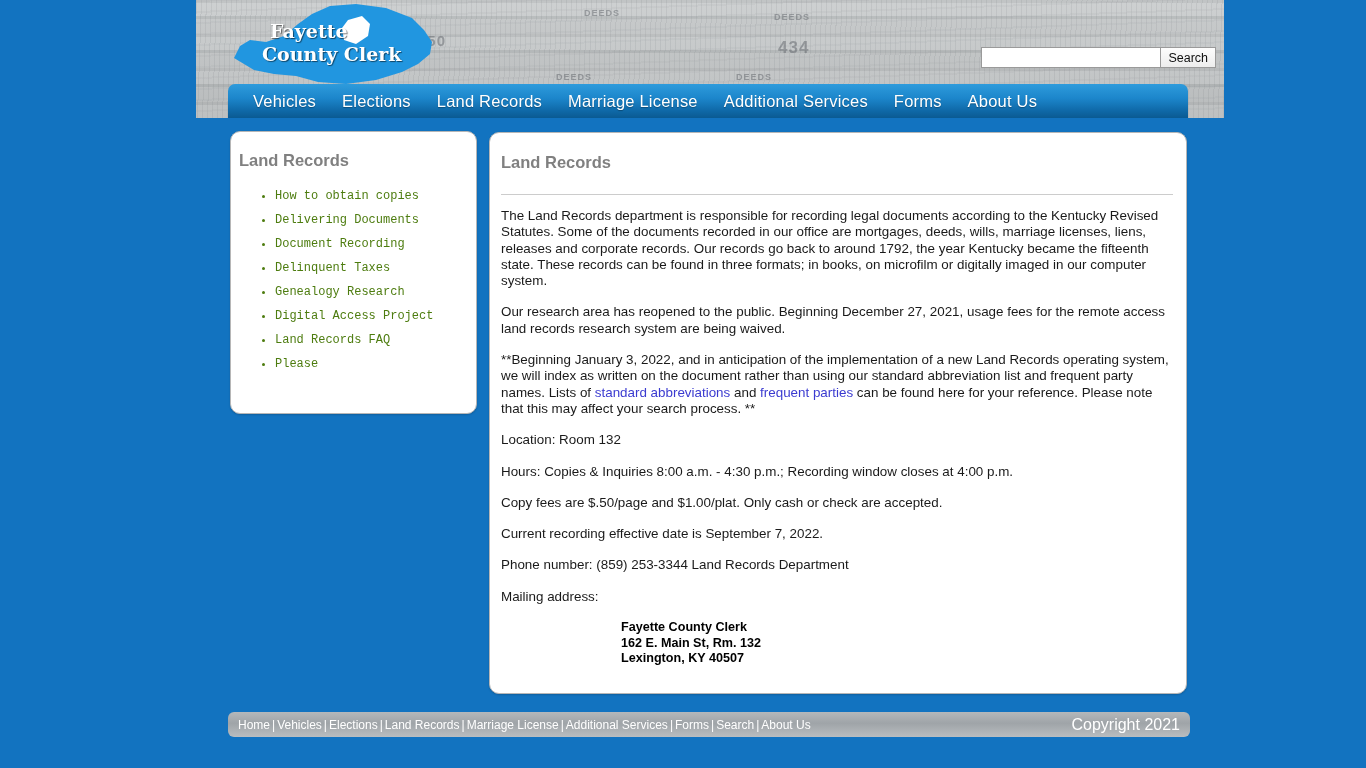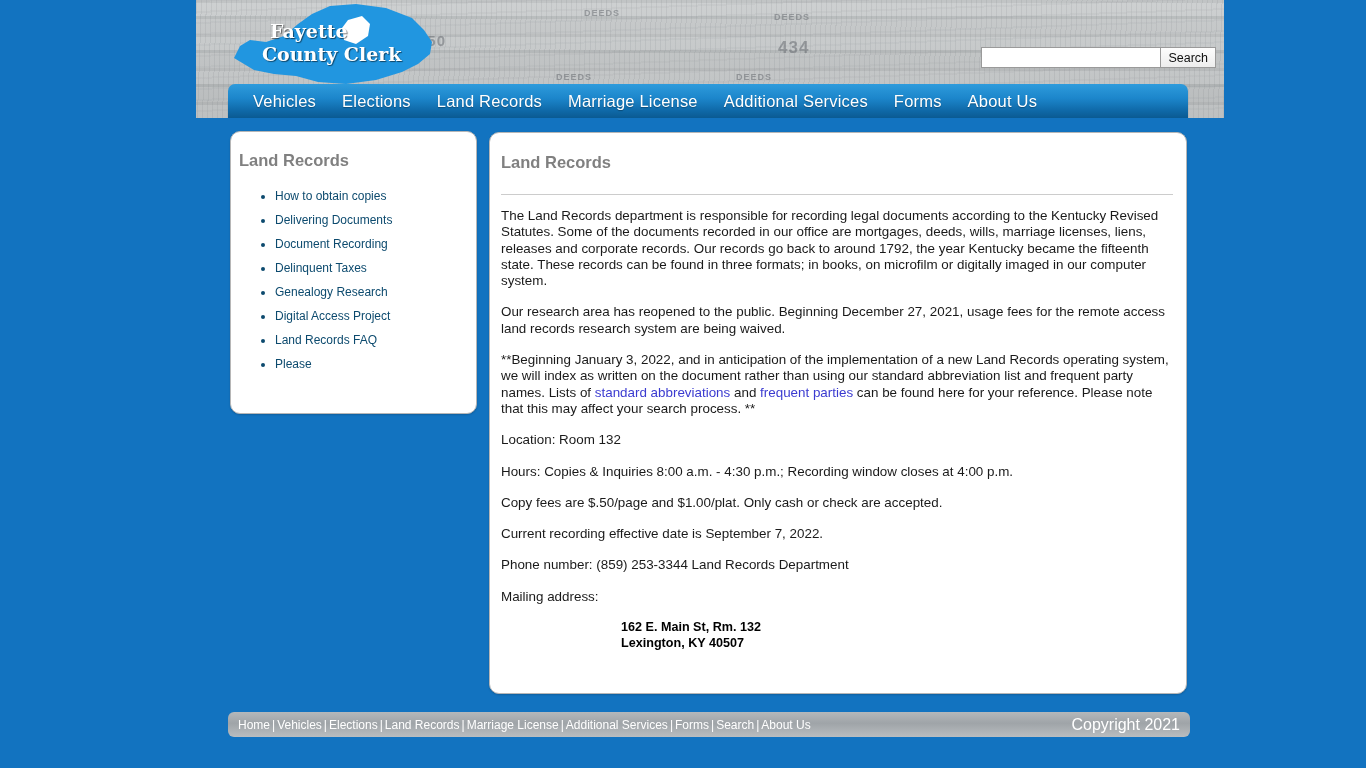--- a/index.html
+++ b/index.html
@@ -171,24 +171,24 @@
     font-size: 16.5px;
     font-weight: bold;
     padding: 19px 0 0 8px;
   }
   .sidebar-list {
     margin: 14px 0 0 0;
     padding: 0 0 0 44px;
     list-style: disc;
   }
   .sidebar-list li {
-    color: #0c4a6e;
+    color: #4d7c0f;
     font-size: 12px;
     line-height: 24px;
-    font-family: Liberation Sans, sans-serif;
+    font-family: Liberation Mono, monospace;
   }
   .sidebar-list li span { cursor: pointer; }
 
   
   .main {
     position: absolute;
     left: 489px;
     top: 132px;
     width: 698px;
     height: 562px;
@@ -333,20 +333,21 @@
       <p>The Land Records department is responsible for recording legal documents according to the Kentucky Revised Statutes. Some of the documents recorded in our office are mortgages, deeds, wills, marriage licenses, liens, releases and corporate records. Our records go back to around 1792, the year Kentucky became the fifteenth state. These records can be found in three formats; in books, on microfilm or digitally imaged in our computer system.</p>
       <p>Our research area has reopened to the public.  Beginning December 27, 2021, usage fees for the remote access land records research system are being waived.</p>
       <p><span>**Beginning January 3, 2022, and in anticipation of the implementation of a new Land Records operating system, we will index as written on the document rather than using our standard abbreviation list and frequent party names.  Lists of </span><a>standard abbreviations</a><span> and </span><a>frequent parties</a><span> can be found here for your reference.  Please note that this may affect your search process. **</span></p>
       <p>Location: Room 132</p>
       <p>Hours: Copies &amp; Inquiries 8:00 a.m. - 4:30 p.m.; Recording window closes at 4:00 p.m.</p>
       <p>Copy fees are $.50/page and $1.00/plat.  Only cash or check are accepted.</p>
       <p>Current recording effective date is September 7, 2022.</p>
       <p>Phone number: (859) 253-3344 Land Records Department</p>
       <p>Mailing address:</p>
       <div class="addr">
+        <div>Fayette County Clerk</div>
         <div>162 E. Main St, Rm. 132</div>
         <div>Lexington, KY 40507</div>
       </div>
     </div>
   </div>
 
   <div class="footer">
     <div class="footer-links"><a>Home</a><span class="footer-sep">|</span><a>Vehicles</a><span class="footer-sep">|</span><a>Elections</a><span class="footer-sep">|</span><a>Land Records</a><span class="footer-sep">|</span><a>Marriage License</a><span class="footer-sep">|</span><a>Additional Services</a><span class="footer-sep">|</span><a>Forms</a><span class="footer-sep">|</span><a>Search</a><span class="footer-sep">|</span><a>About Us</a></div>
     <div class="footer-copy">Copyright 2021</div>
   </div>

